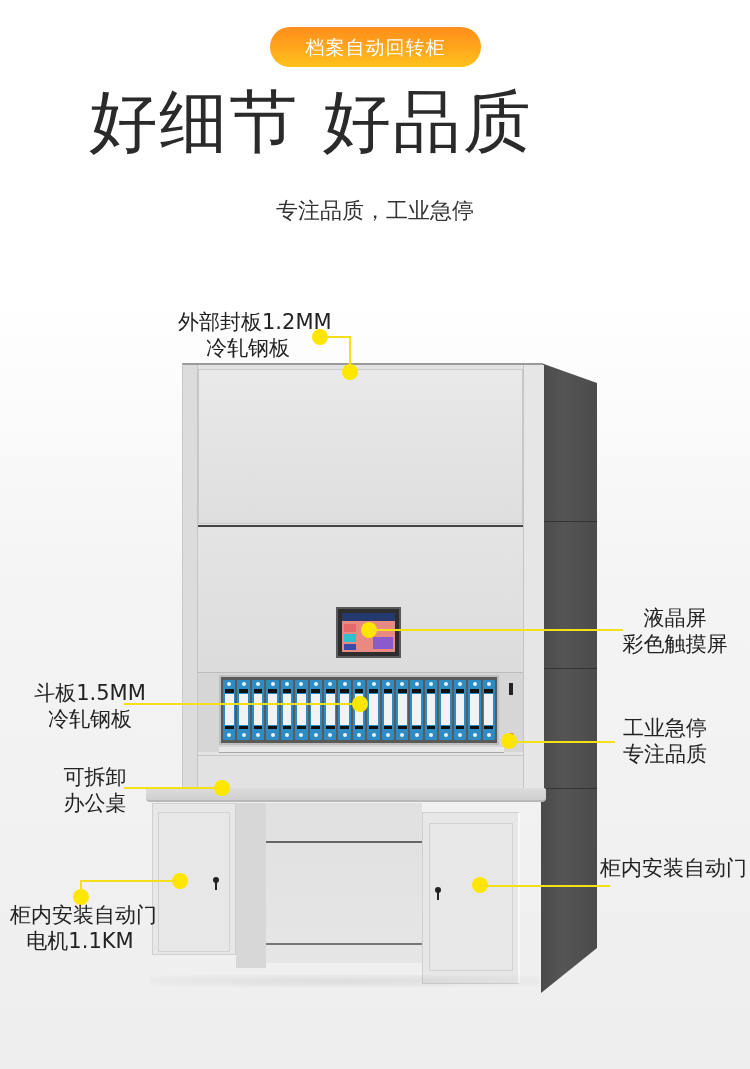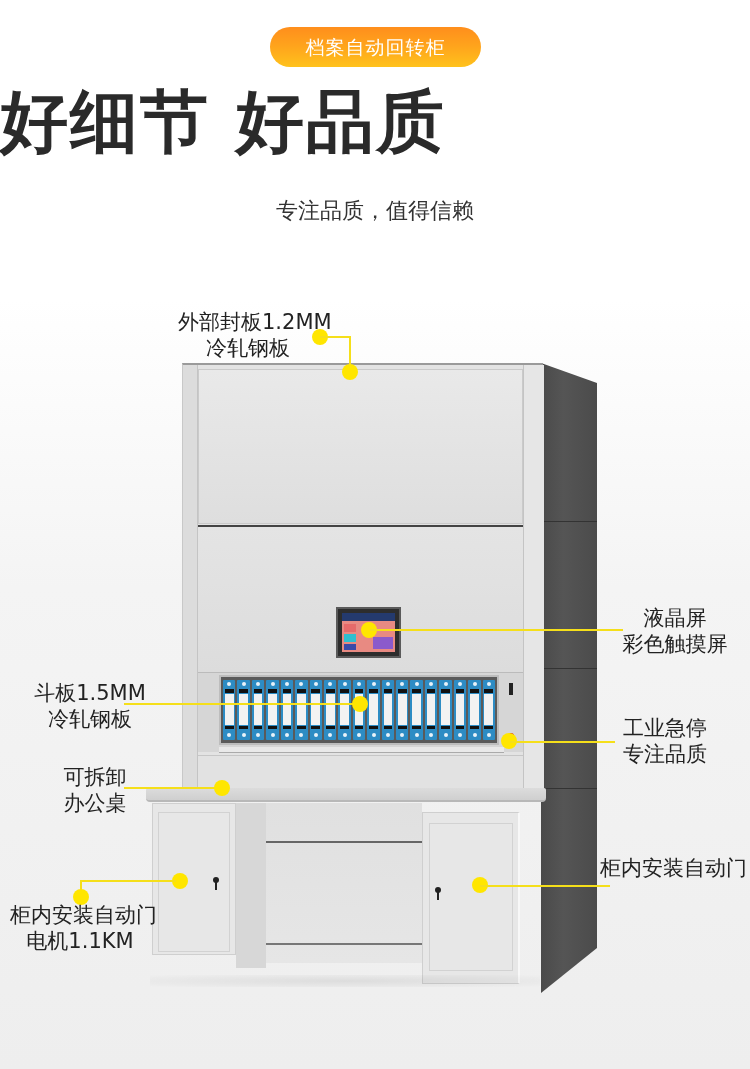--- a/index.html
+++ b/index.html
@@ -11,22 +11,22 @@
     color: #222;
   }
   .pill {
     position: absolute; left: 270px; top: 27px; width: 211px; height: 40px;
     border-radius: 20px;
     background: linear-gradient(180deg, #ff8e1c 0%, #ffa51c 50%, #ffc21c 100%);
     color: #fff; font-size: 19px; text-align: center; line-height: 40px;
     letter-spacing: 1px;
   }
   .headline {
-    position: absolute; left: 0; width: 622px; top: 82px; 
-    font-size: 68px; font-weight: bold; color: #2a2a2a; letter-spacing: 2px; line-height: 80px;
+    position: absolute; left: 0; width: 622px; top: 82px; text-align: center;
+    font-size: 68px; font-weight: normal; color: #2a2a2a; letter-spacing: 2px; line-height: 80px;
   }
   .subline {
     position: absolute; left: 0; width: 750px; top: 196px; text-align: center;
     font-size: 22px; color: #333; line-height: 30px;
   }
 
   
   .cab-side {
     position: absolute; left: 541px; top: 363px; width: 56px; height: 630px;
     background: linear-gradient(90deg, #4a4a4a 0%, #555 40%, #4b4b4b 100%);
@@ -116,21 +116,21 @@
   
   .dot { position: absolute; width: 16px; height: 16px; border-radius: 50%; background: #ffe600; }
   .line { position: absolute; background: #f5df1a; }
   .lbl { position: absolute; font-size: 21px; color: #222; line-height: 26px; text-align: center; white-space: nowrap; }
 </style>
 </head>
 <body>
 
 <div class="pill">档案自动回转柜</div>
 <div class="headline">好细节 好品质</div>
-<div class="subline">专注品质，值得信赖</div>
+<div class="subline">专注品质，工业急停</div>
 
 <div class="cab-side">
   <div class="seam" style="top:158px;"></div>
   <div class="seam" style="top:305px;"></div>
   <div class="seam" style="top:425px;"></div>
 </div>
 
 <div class="cab-body">
   <div class="cab-rail-l"></div>
   <div class="cab-rail-r"></div>

